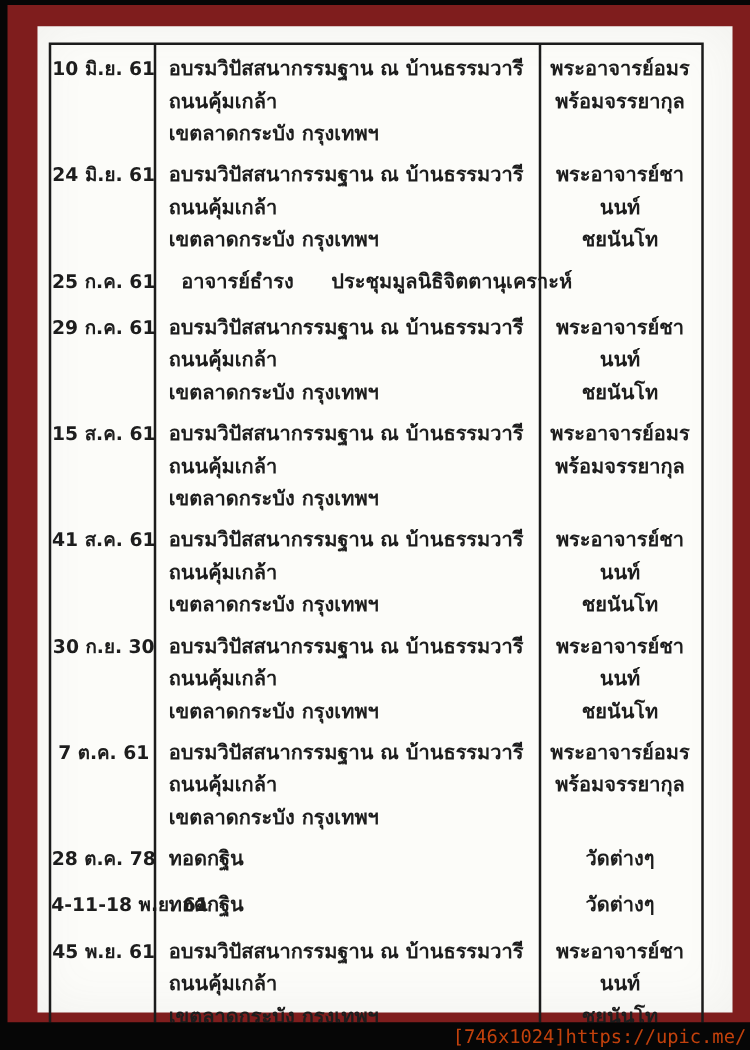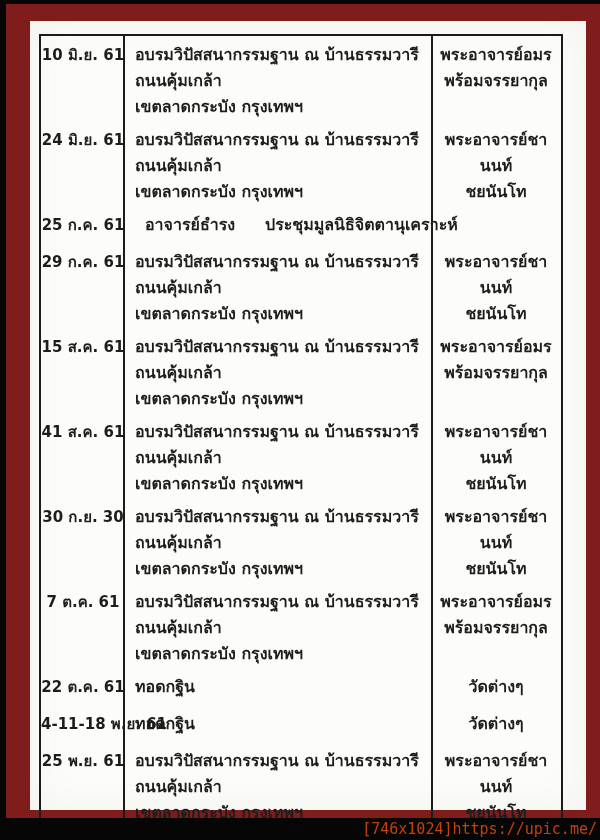--- a/index.html
+++ b/index.html
@@ -154,41 +154,41 @@
             <div>อบรมวิปัสสนากรรมฐาน ณ บ้านธรรมวารี  ถนนคุ้มเกล้า</div>
             <div>เขตลาดกระบัง  กรุงเทพฯ</div>
           </div>
     <div class="cell cell-assignee">
             <div>พระอาจารย์อมร</div>
             <div>พร้อมจรรยากุล</div>
           </div>
   </div>
 
   <div class="row single">
-    <div class="cell cell-date">22 ต.ค. 61</div>
+    <div class="cell cell-date">28 ต.ค. 78</div>
     <div class="cell cell-activity">
             <div>ทอดกฐิน</div>
           </div>
     <div class="cell cell-assignee">
             <div>วัดต่างๆ</div>
           </div>
   </div>
 
   <div class="row single">
     <div class="cell cell-date">4-11-18 พ.ย. 61</div>
     <div class="cell cell-activity">
             <div>ทอดกฐิน</div>
           </div>
     <div class="cell cell-assignee">
             <div>วัดต่างๆ</div>
           </div>
   </div>
 
   <div class="row">
-    <div class="cell cell-date">25 พ.ย. 61</div>
+    <div class="cell cell-date">45 พ.ย. 61</div>
     <div class="cell cell-activity">
             <div>อบรมวิปัสสนากรรมฐาน ณ บ้านธรรมวารี  ถนนคุ้มเกล้า</div>
             <div>เขตลาดกระบัง  กรุงเทพฯ</div>
           </div>
     <div class="cell cell-assignee">
             <div>พระอาจารย์ชานนท์</div>
             <div>ชยนันโท</div>
           </div>
   </div>
 

